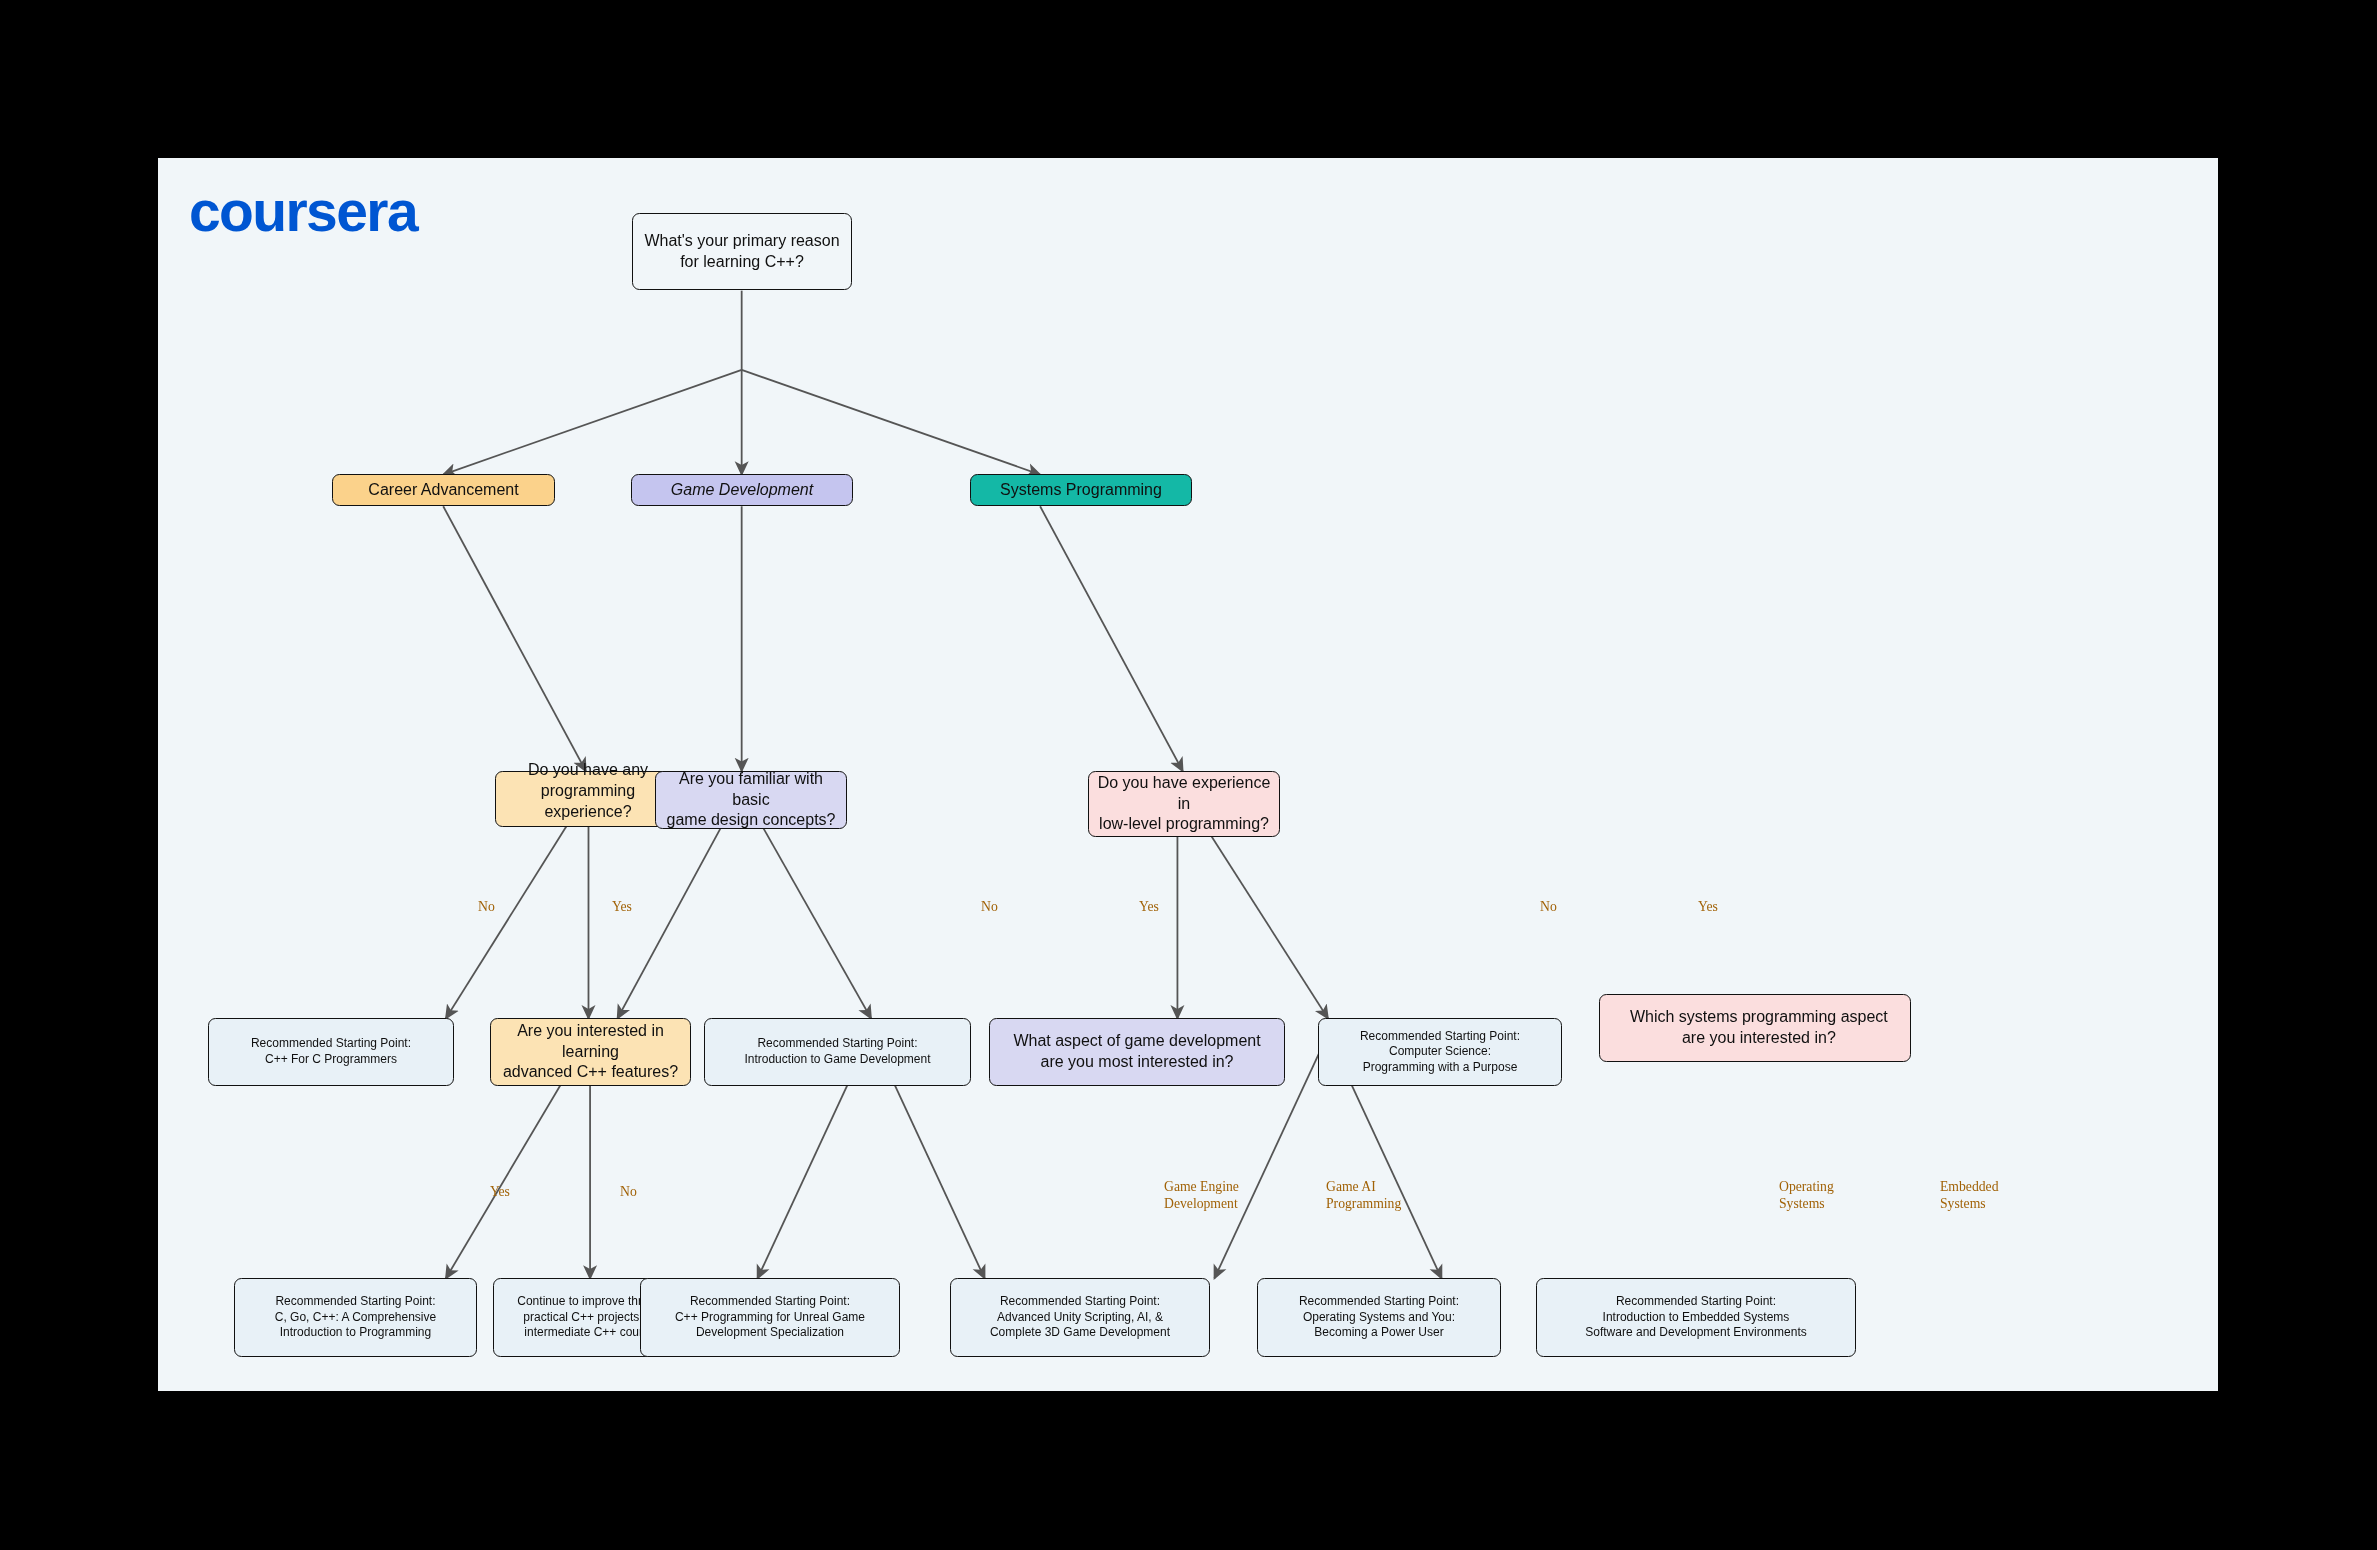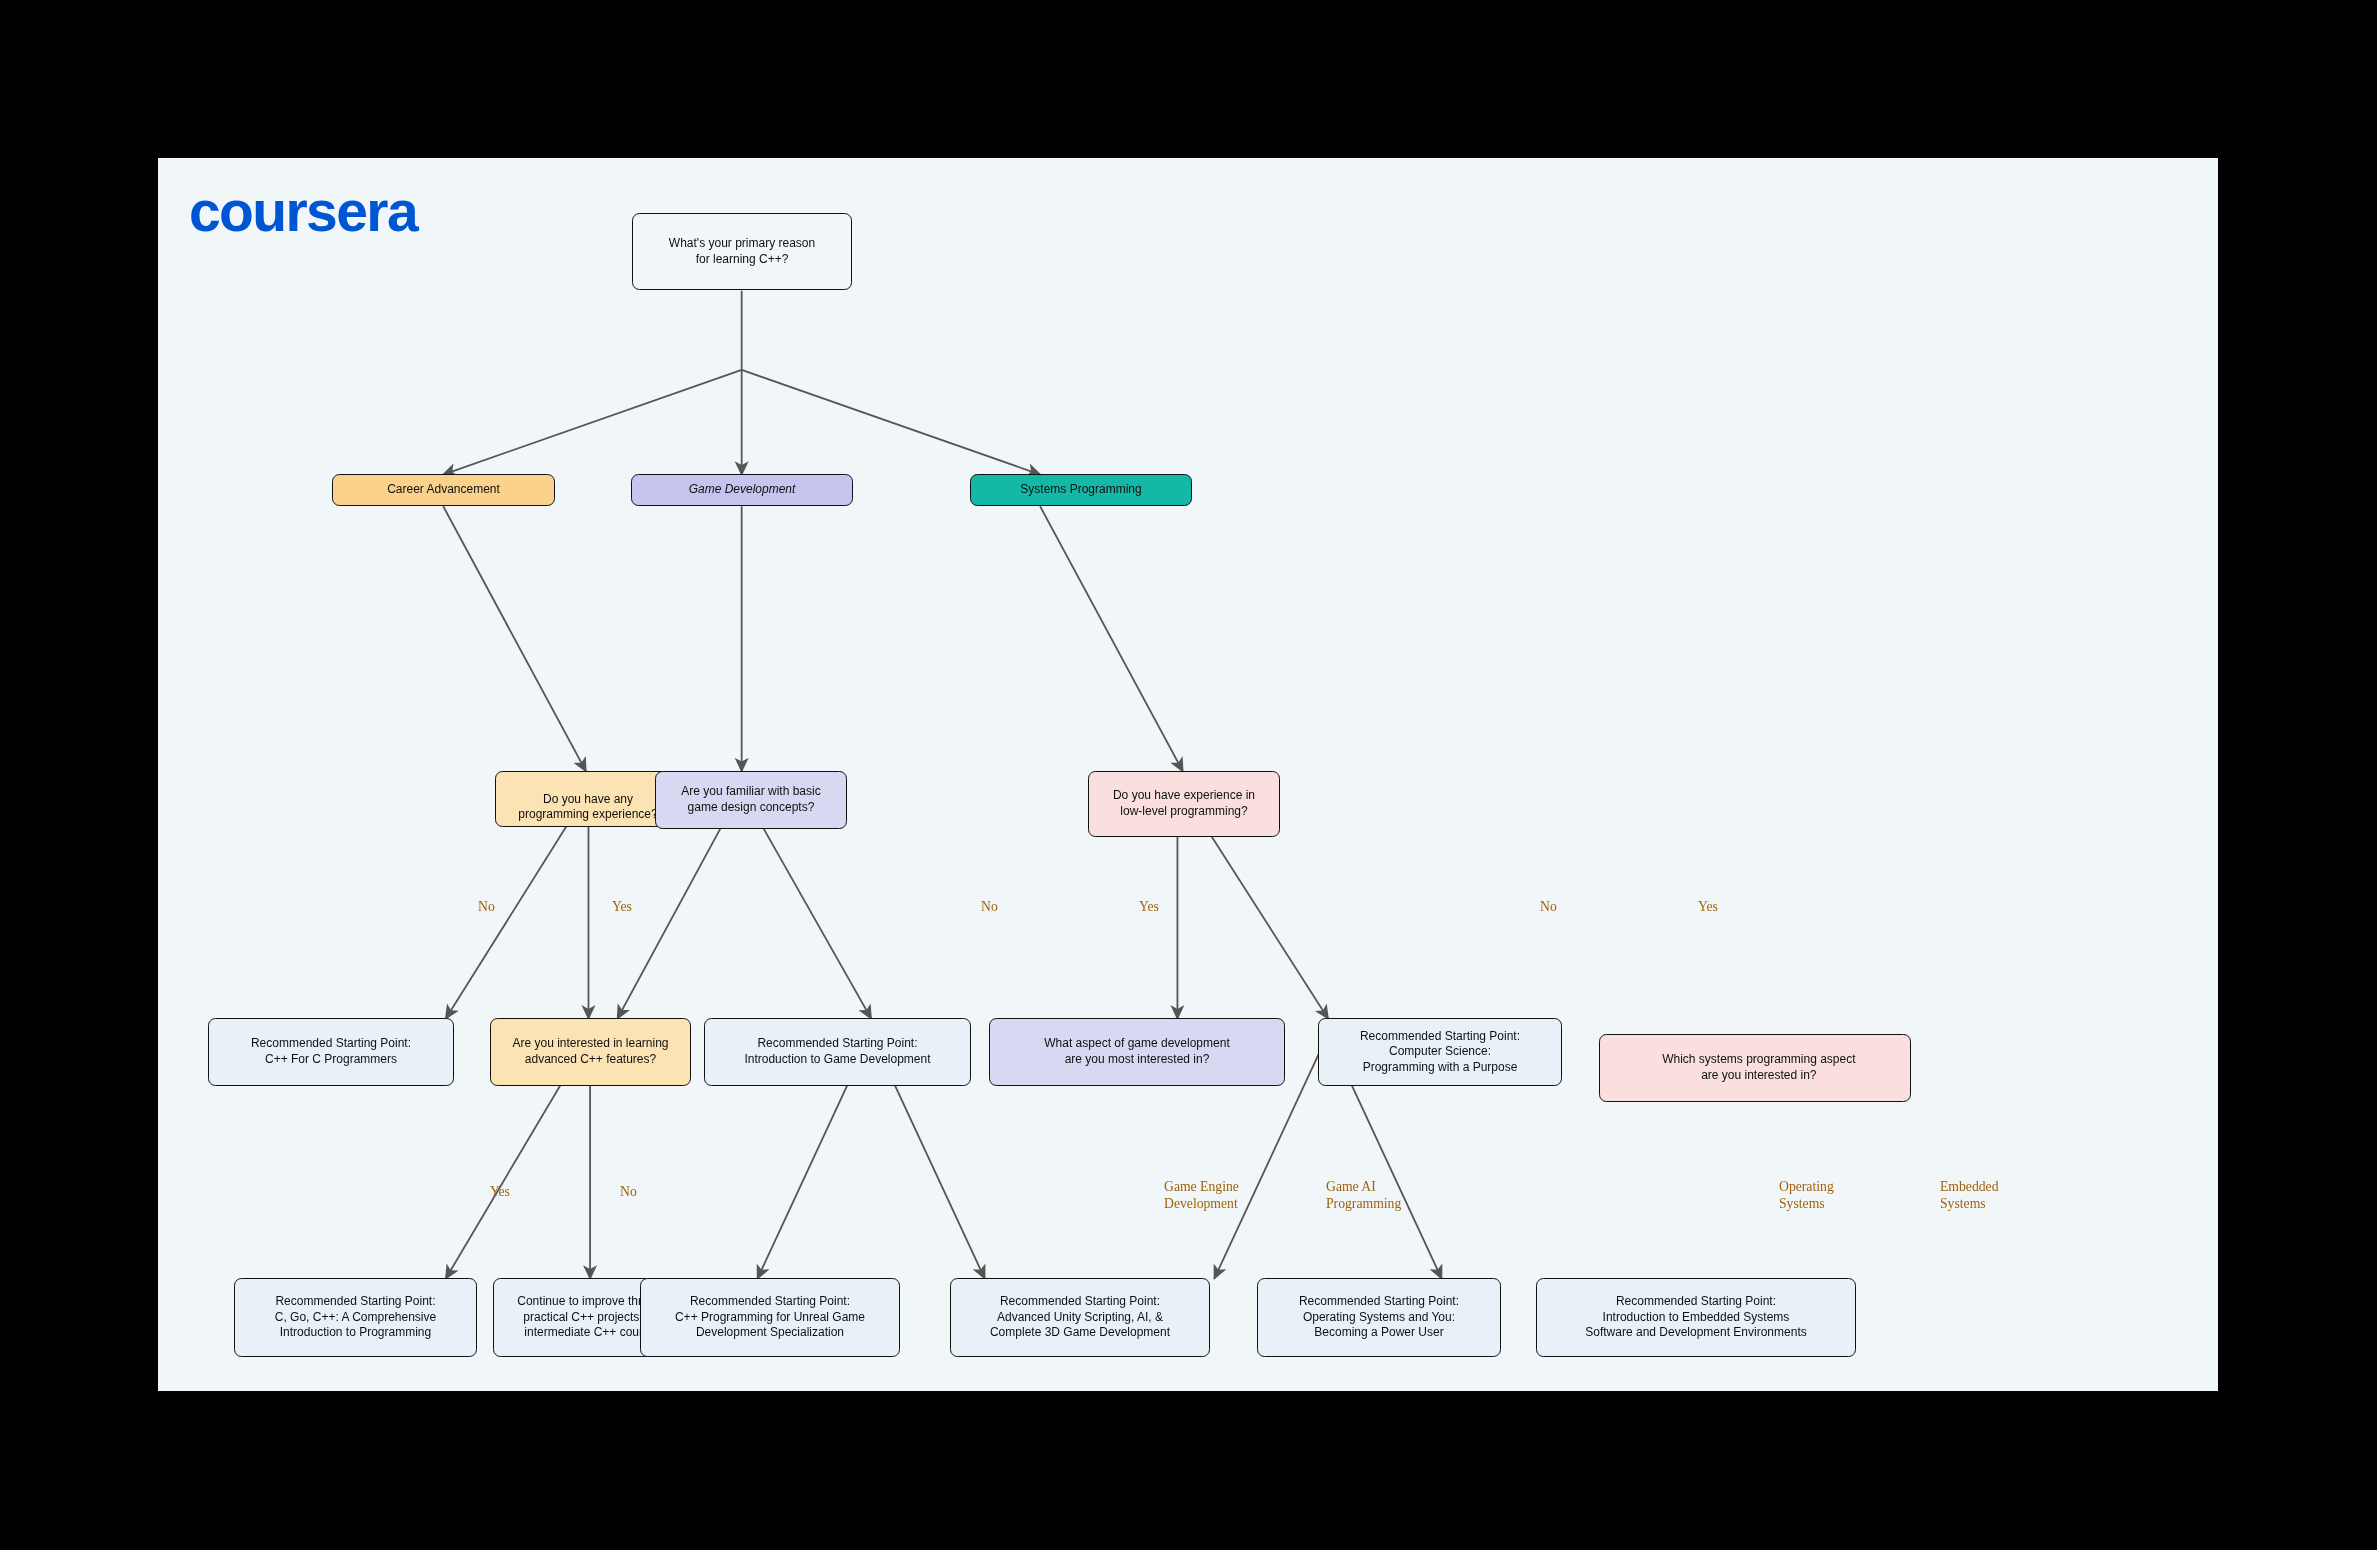--- a/index.html
+++ b/index.html
@@ -29,21 +29,21 @@
   .node{
     position:absolute;
     box-sizing:border-box;
     border:1.4px solid #111111;
     border-radius:7.4px;
     display:flex;
     align-items:center;
     justify-content:center;
     text-align:center;
     color:#101010;
-    font-size:12px;
+    font-size:16px;
     line-height:1.30;
     padding:3.2px 5.3px;
     font-family:"Liberation Sans",sans-serif;
   }
 
   .n-root{background:#F1F6F9;}
   .n-career{background:#FBD28B;}
   .n-game{background:#C5C5EF;}
   .n-systems{background:#14b8a6;margin-left:40px;}
   .n-career-q{background:#FCE3B4;}
@@ -164,21 +164,21 @@
     <span style="white-space:pre-line">What aspect of game development
 are you most interested in?</span>
   </div>
 
   <div class="node n-rec" style="left:1160px;top:860px;width:244px;height:68px;font-size:12px;">
     <span style="white-space:pre-line">Recommended Starting Point:
 Computer Science:
 Programming with a Purpose</span>
   </div>
 
-  <div class="node n-systems-q" style="left:1441px;top:876px;width:312px;height:68px;padding-left:13px;">
+  <div class="node n-systems-q" style="left:1441px;top:836px;width:312px;height:68px;padding-left:13px;">
     <span style="white-space:pre-line">Which systems programming aspect
 are you interested in?</span>
   </div>
 
   <div class="edge-label" style="left:332px;top:1025px;">Yes</div>
   <div class="edge-label" style="left:462px;top:1025px;">No</div>
   <div class="edge-label" style="left:1006px;top:1020px;">Game Engine
 Development</div>
   <div class="edge-label" style="left:1168px;top:1020px;">Game AI
 Programming</div>

